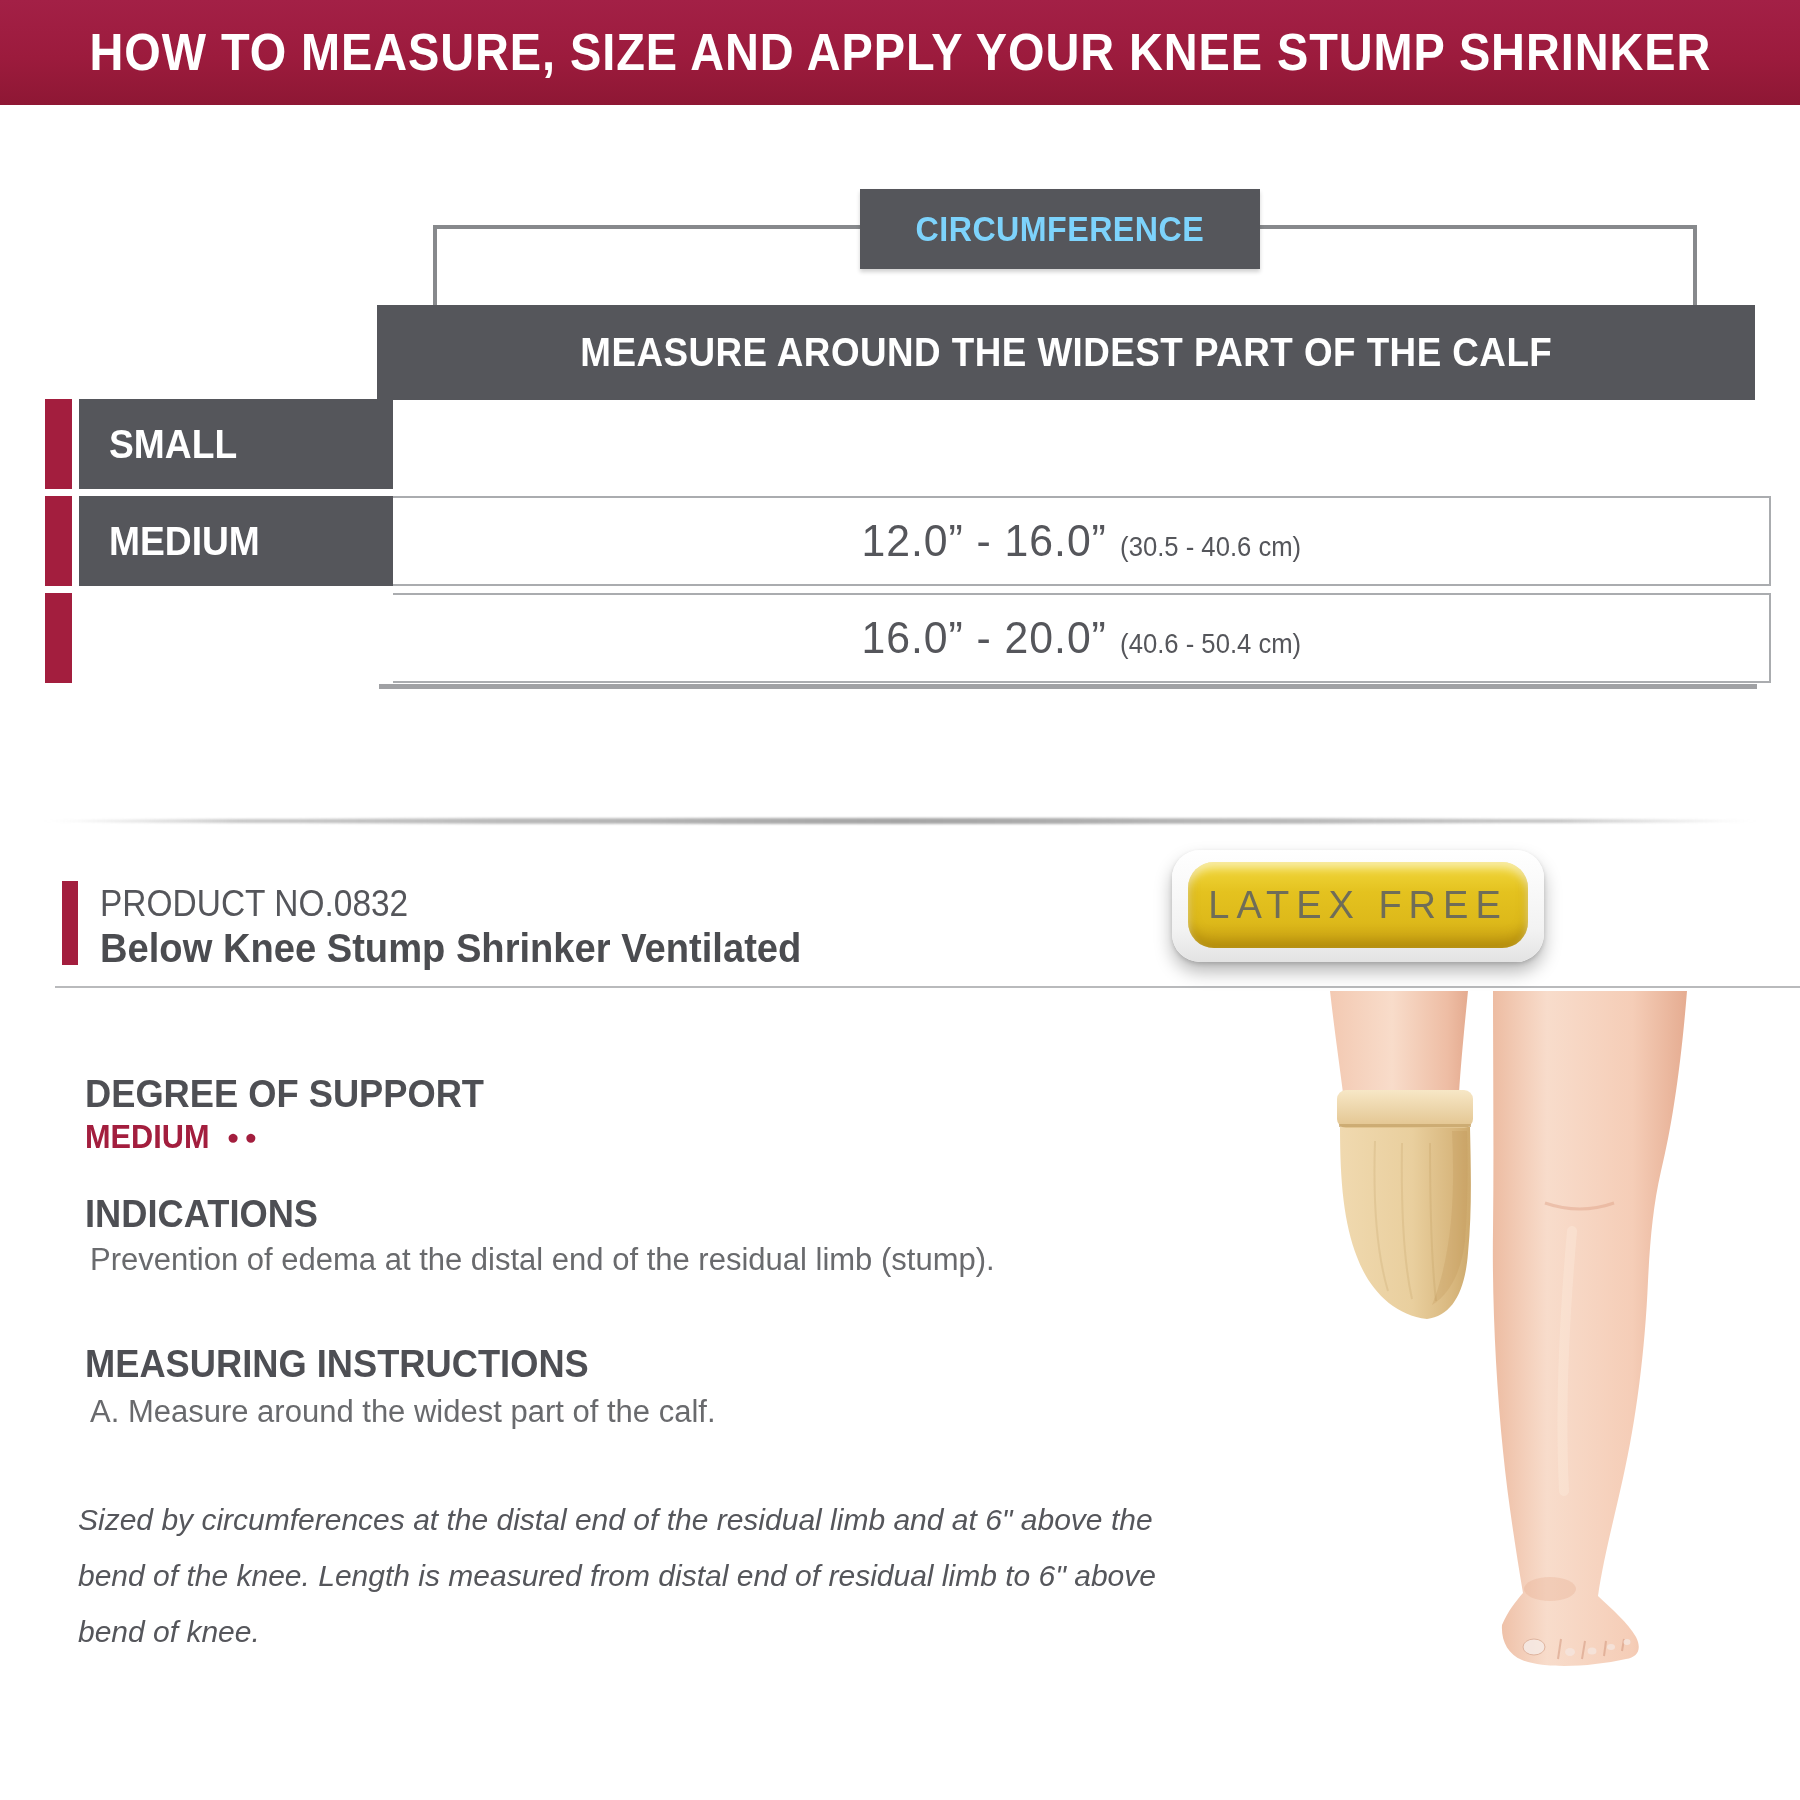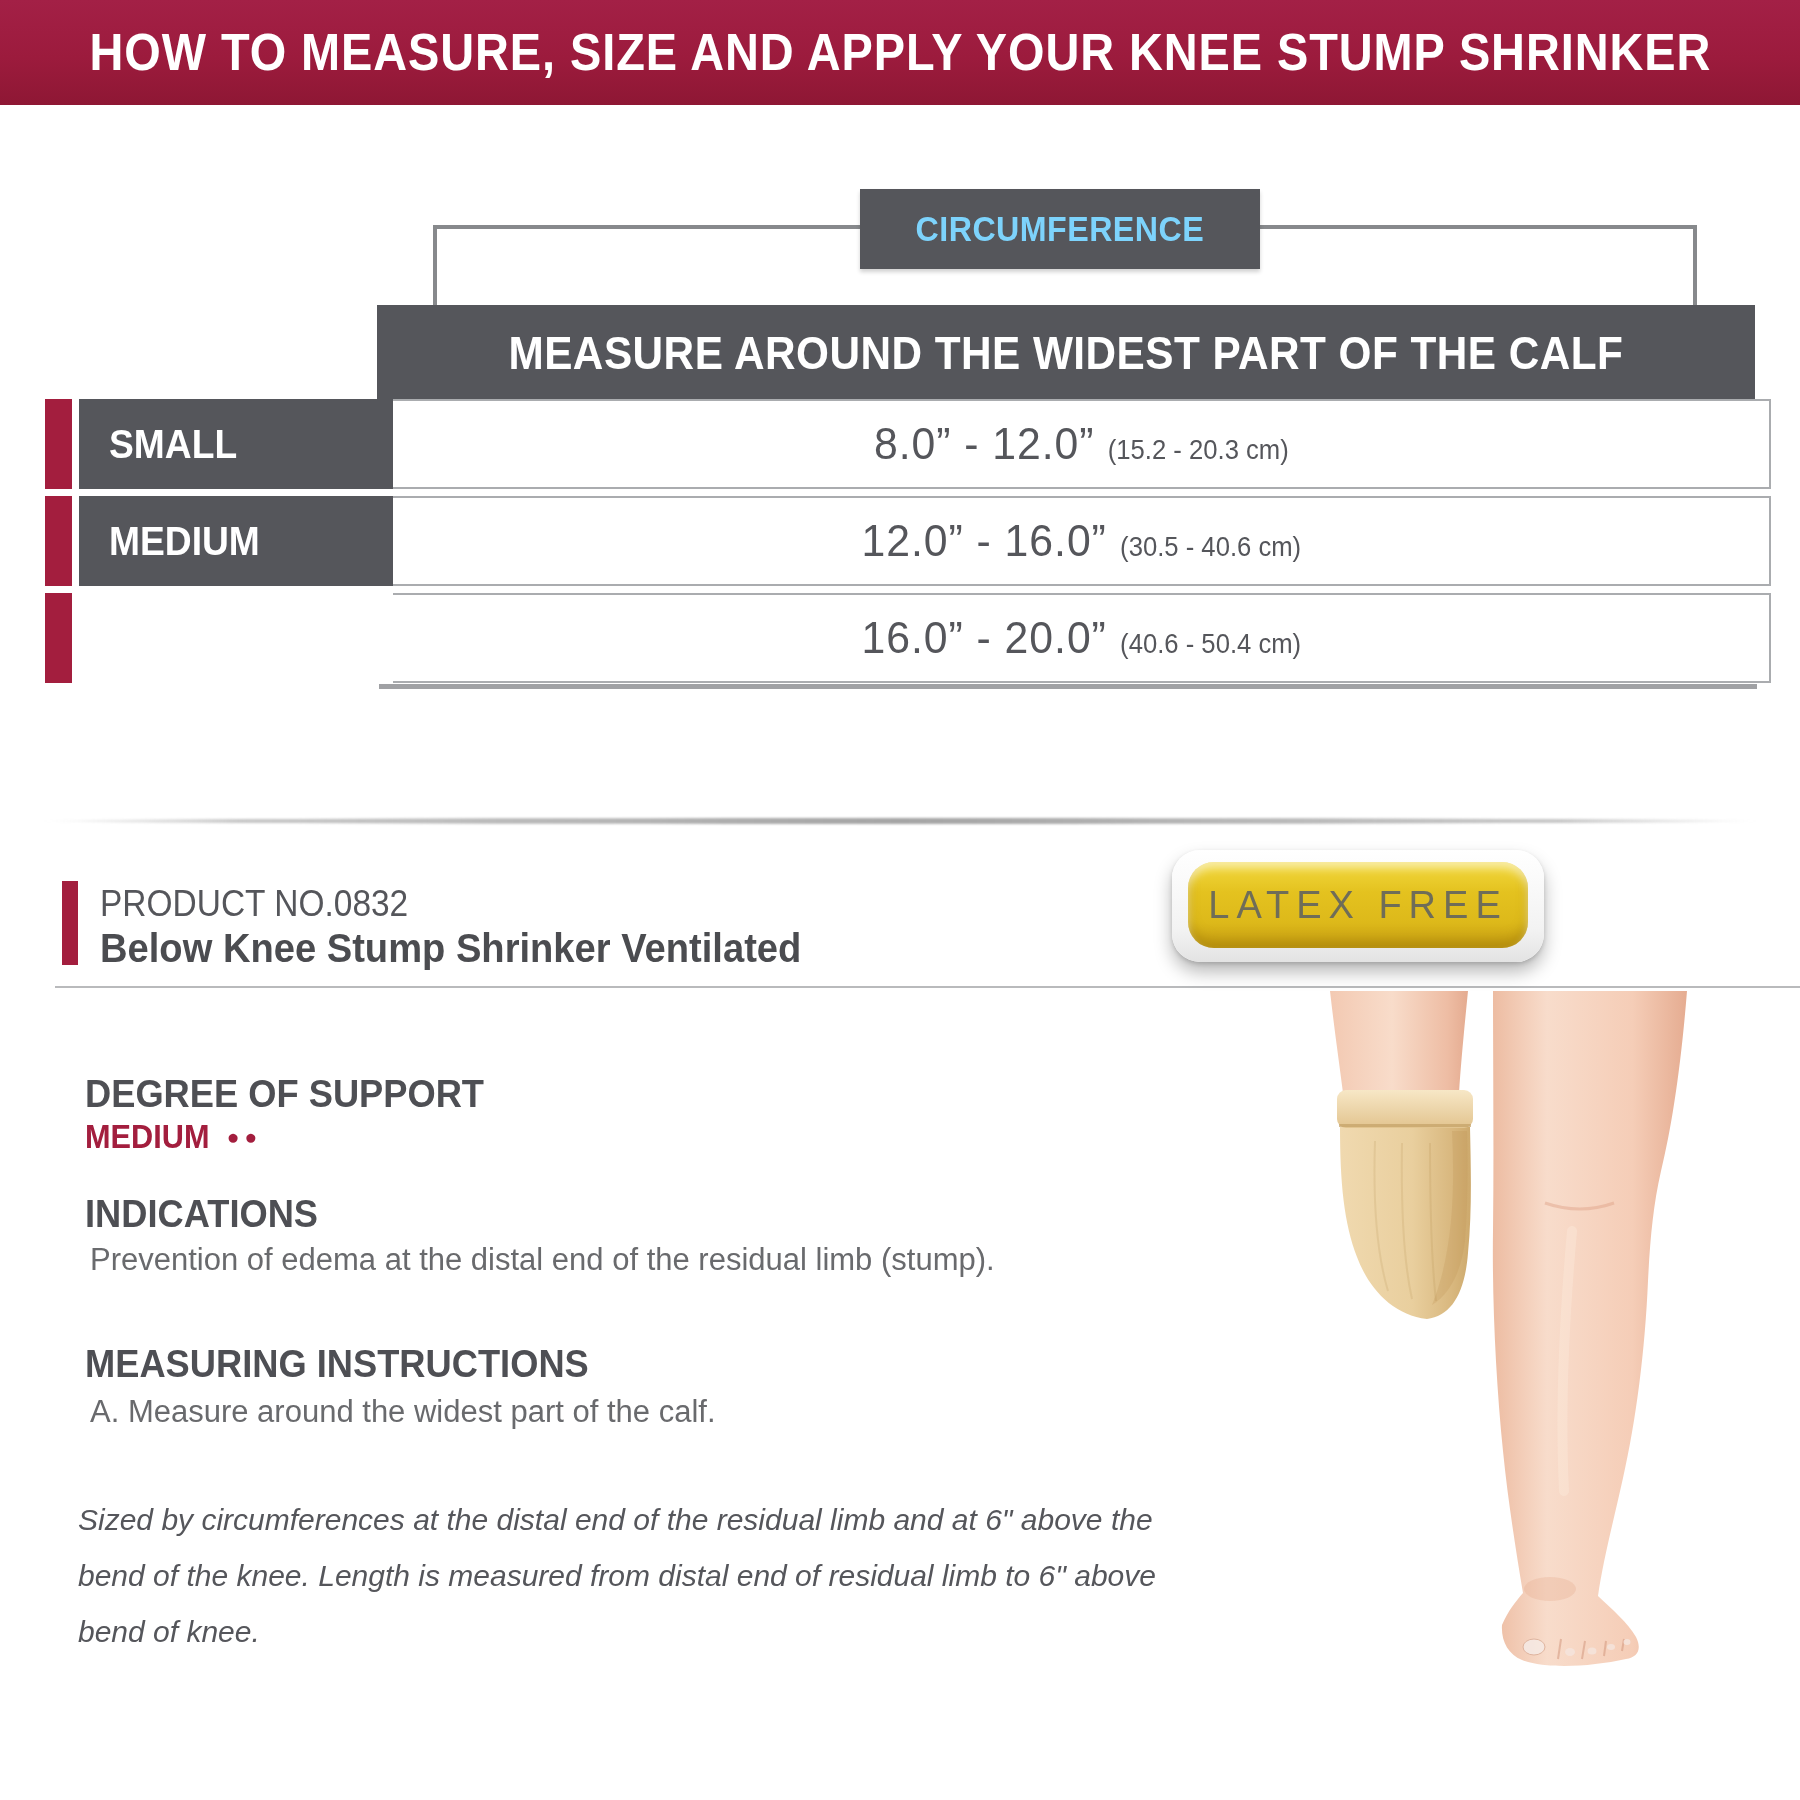--- a/index.html
+++ b/index.html
@@ -27,21 +27,21 @@
   .bracket-v.right{left:1693px;}
   .circ-box{
     position:absolute;left:860px;top:189px;width:400px;height:80px;background:#55565b;
     display:flex;align-items:center;justify-content:center;
     color:#7dd3fc;font-size:35px;font-weight:700;letter-spacing:.5px;
     box-shadow:0 3px 4px rgba(0,0,0,.18);
   }
   .col-header{
     position:absolute;left:377px;top:305px;width:1378px;height:95px;background:#55565b;
     display:flex;align-items:center;justify-content:center;
-    color:#fff;font-size:46px;font-weight:700;letter-spacing:.5px;
+    color:#fff;font-size:40px;font-weight:700;letter-spacing:.5px;
   }
   .row{position:absolute;left:16px;width:1800px;height:90px;border-radius:26px;}
   .row-accent{position:absolute;left:29px;top:0;width:27px;height:100%;background:#a31e3e;}
   .row-label{
     position:absolute;left:63px;top:0;width:314px;height:100%;background:#55565b;
     display:flex;align-items:center;color:#fff;font-size:40px;font-weight:700;
     padding-left:30px;box-sizing:border-box;
   }
   .row-value{
     position:absolute;left:377px;top:0;width:1378px;height:100%;background:#fff;
@@ -113,23 +113,20 @@
 
     <div class="col-header">
       <span class="cond">MEASURE AROUND THE WIDEST PART OF THE CALF</span>
     </div>
 
     <div class="row" style="top:399px">
       <div class="row-accent"></div>
       <div class="row-label">
           <span class="cond-l">SMALL</span>
         </div>
-      <div class="row-value">
-        <span class="vwrap"><span class="inches">8.0” - 12.0”</span><span class="cm">(15.2 - 20.3 cm)</span></span>
-      </div>
     </div>
 
     <div class="row" style="top:496px">
       <div class="row-accent"></div>
       <div class="row-label">
           <span class="cond-l">MEDIUM</span>
         </div>
       <div class="row-value">
         <span class="vwrap"><span class="inches">12.0” - 16.0”</span><span class="cm">(30.5 - 40.6 cm)</span></span>
       </div>

